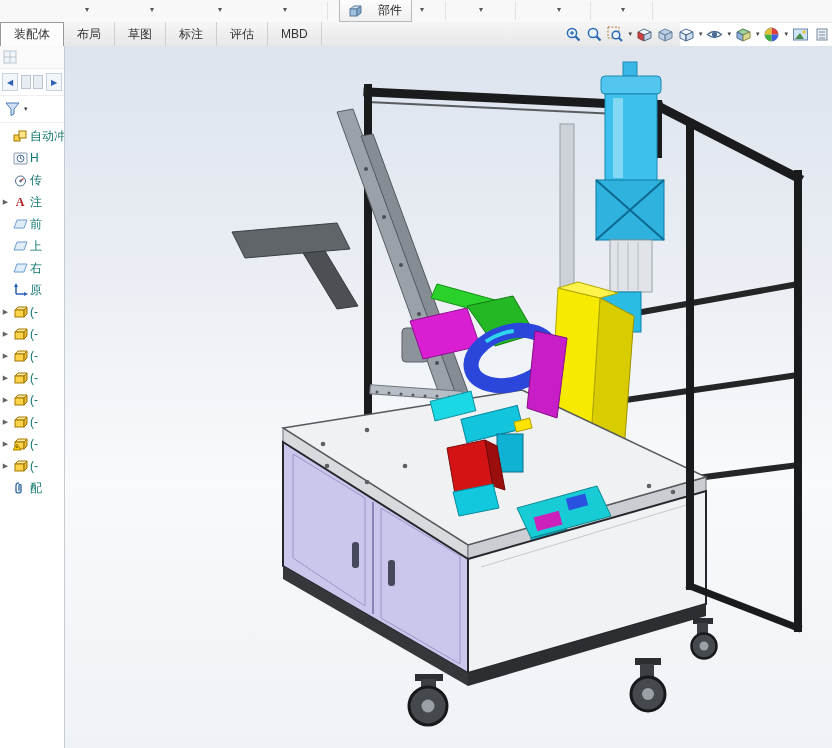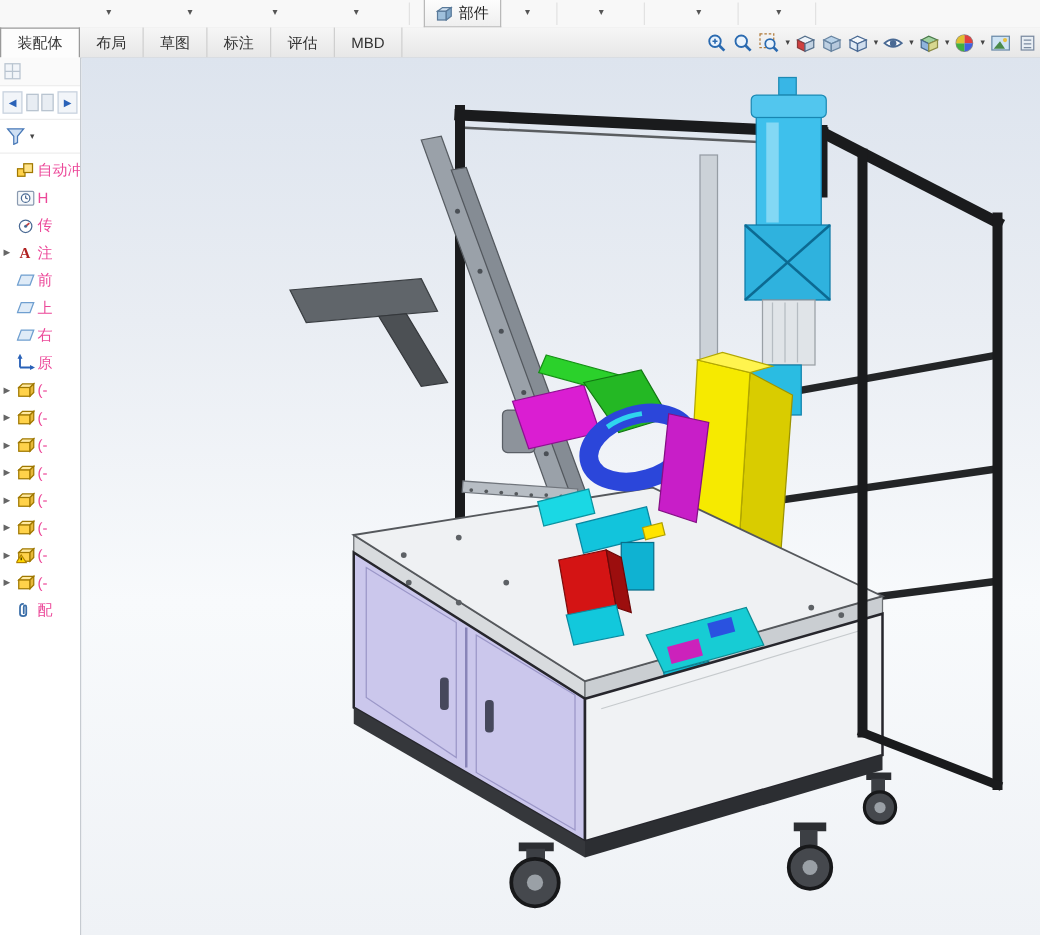--- a/index.html
+++ b/index.html
@@ -4,24 +4,24 @@
 <style>
   html,body{margin:0;padding:0;background:#fff;}
   .app{position:relative;width:832px;height:748px;overflow:hidden;
        font-family:"Liberation Sans","DejaVu Sans",sans-serif;font-size:12px;color:#222;
        background:#fff;}
   
   .top-row{position:absolute;left:0;top:0;width:832px;height:22px;background:#f8f8f8;
            border-bottom:1px solid #e4e4e4;}
   .tcaret{position:absolute;top:5px;font-size:8px;color:#555;cursor:default;}
   .tsep{position:absolute;top:2px;width:1px;height:18px;background:#e2e2e2;}
-  .comp-btn{position:absolute;left:339px;top:0px;height:21px;display:flex;align-items:center;gap:5px;
+  .comp-btn{position:absolute;left:339px;top:0px;height:21px;display:flex;align-items:center;gap:16px;
             padding:0 9px;border:1px solid #b9b9b9;border-top:none;background:linear-gradient(#fdfdfd,#efefef);}
   
-  .tab-bar{position:absolute;left:0;top:22px;width:832px;height:24px;
+  .tab-bar{position:absolute;left:0;top:22px;width:680px;height:24px;
            background:linear-gradient(#f6f6f6,#e7e7e7);border-bottom:1px solid #b8b8b8;display:flex;}
   .tab{display:flex;align-items:center;padding:0 13px;border-right:1px solid #cfcfcf;color:#333;cursor:default;}
   .tab.active{background:#fdfdfd;border:1px solid #9a9a9a;border-bottom:1px solid #fdfdfd;margin-bottom:-1px;}
   .view-toolbar{position:absolute;right:0;top:22px;height:24px;display:flex;align-items:center;gap:2px;padding-right:1px;}
   .vt-icon{width:19px;height:19px;display:flex;align-items:center;justify-content:center;cursor:default;}
   .vt-caret{font-size:7px;color:#444;margin:0 1px;cursor:default;}
   
   .panel{position:absolute;left:0;top:46px;width:64px;height:702px;background:#fff;
          border-right:1px solid #c6cbd1;z-index:3;}
   .panel-row1{height:22px;display:flex;align-items:center;padding-left:3px;border-bottom:1px solid #eee;background:#fafafa;}
@@ -31,21 +31,21 @@
   .pane-tabs{display:flex;gap:2px;}
   .pane-tab{width:8px;height:12px;background:#e8edf3;border:1px solid #b9c4d0;}
   .panel-row3{height:26px;display:flex;align-items:center;gap:3px;padding-left:5px;border-bottom:1px solid #eee;}
   .tree{padding-top:2px;}
   .tree-row{height:22px;display:flex;align-items:center;gap:2px;padding-left:1px;white-space:nowrap;
             overflow:hidden;cursor:default;}
   .expand{width:9px;font-size:7px;color:#666;flex:0 0 9px;text-align:center;}
   .spacer{width:9px;flex:0 0 9px;}
   .ticon{width:16px;height:15px;flex:0 0 16px;display:flex;align-items:center;justify-content:center;}
   .a-icon{font-family:"Liberation Serif","DejaVu Serif",serif;font-weight:bold;font-size:12px;color:#b02020;}
-  .tlabel{font-size:12px;color:#ec4899;}
+  .tlabel{font-size:12px;color:#0f766e;}
   
   .viewport{position:absolute;left:65px;top:46px;width:767px;height:702px;
             background:linear-gradient(180deg,#dde4ee 0%,#e9edf3 30%,#f8fafc 62%,#eff2f6 100%);}
   .machine{position:absolute;left:0;top:0;}
 </style>
 </head>
 <body>
 
 <div class="app">
 

